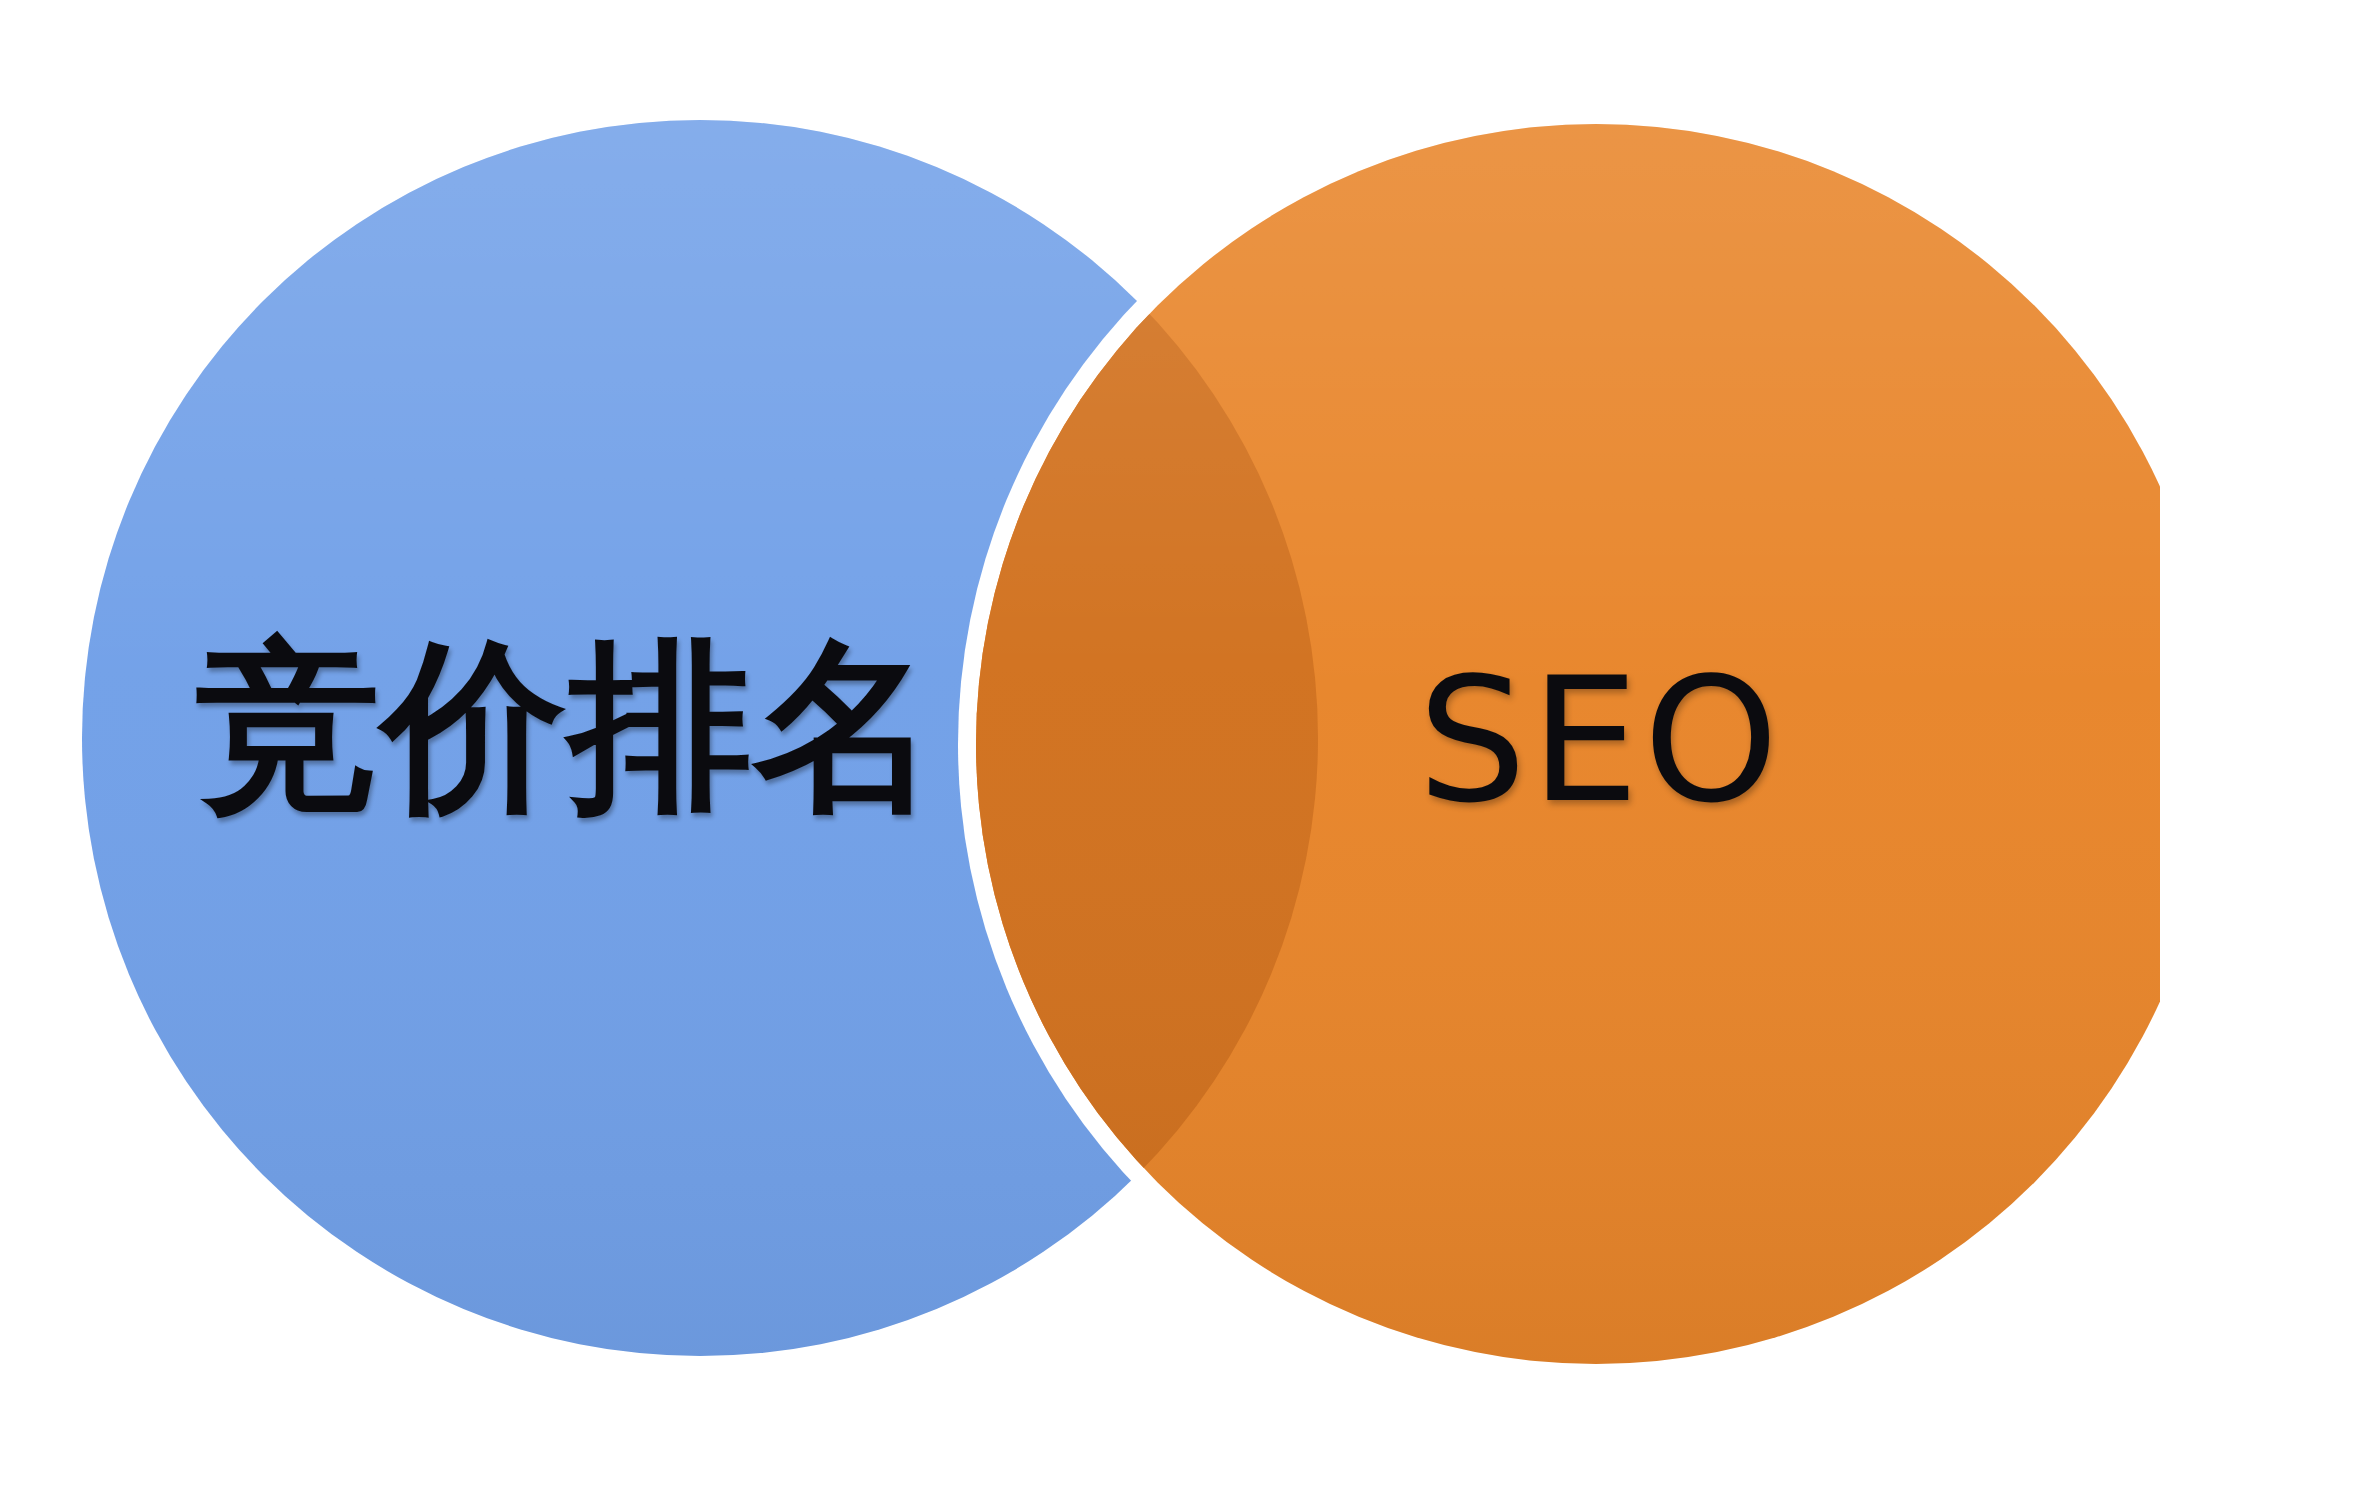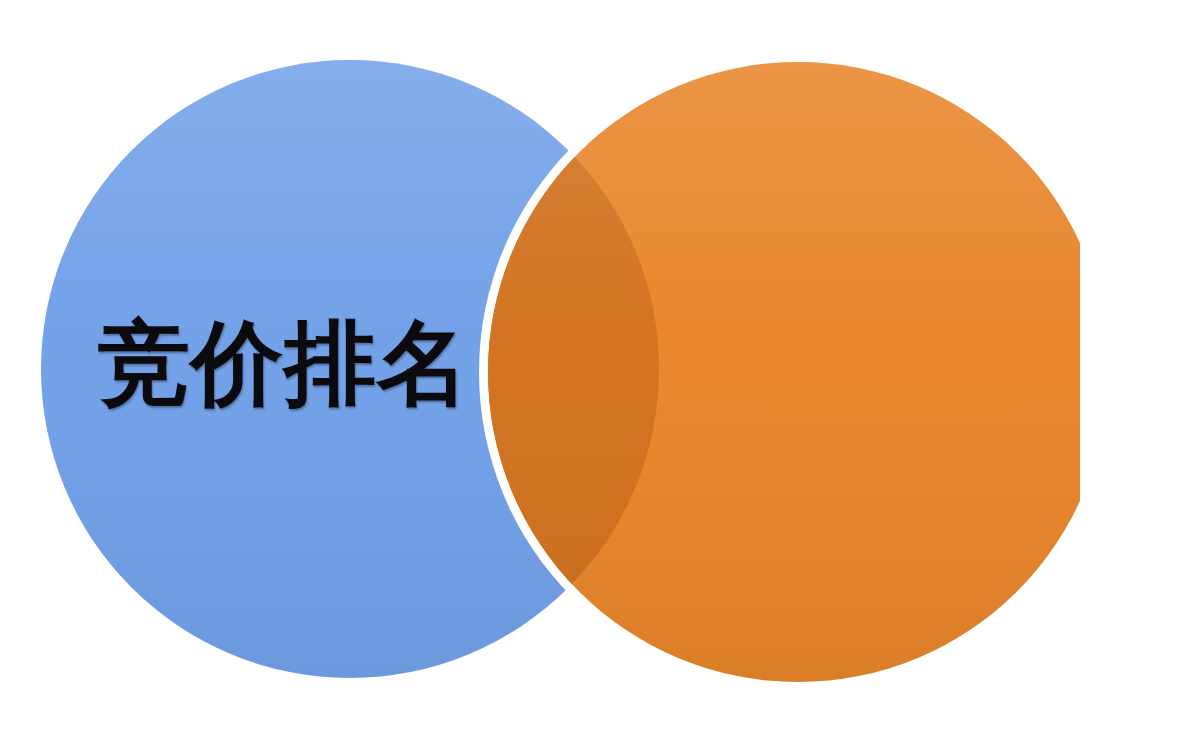--- a/index.html
+++ b/index.html
@@ -100,14 +100,15 @@
 
     <g clip-path="url(#orangeClip)">
       <circle id="circle-lens" cx="350" cy="369" r="309" fill="#D1711E"></circle>
       <circle id="circle-lens-sheen" cx="350" cy="369" r="309" fill="url(#orangeSheen)"></circle>
     </g>
 
   </svg>
 
   <div class="venn-label" id="label-left" style="color: rgb(11, 11, 15);">竞价排名</div>
 
+  <div class="venn-label" id="label-right" style="color: rgb(11, 11, 15);">SEO</div>
 
 </div>
 
 </body></html>

